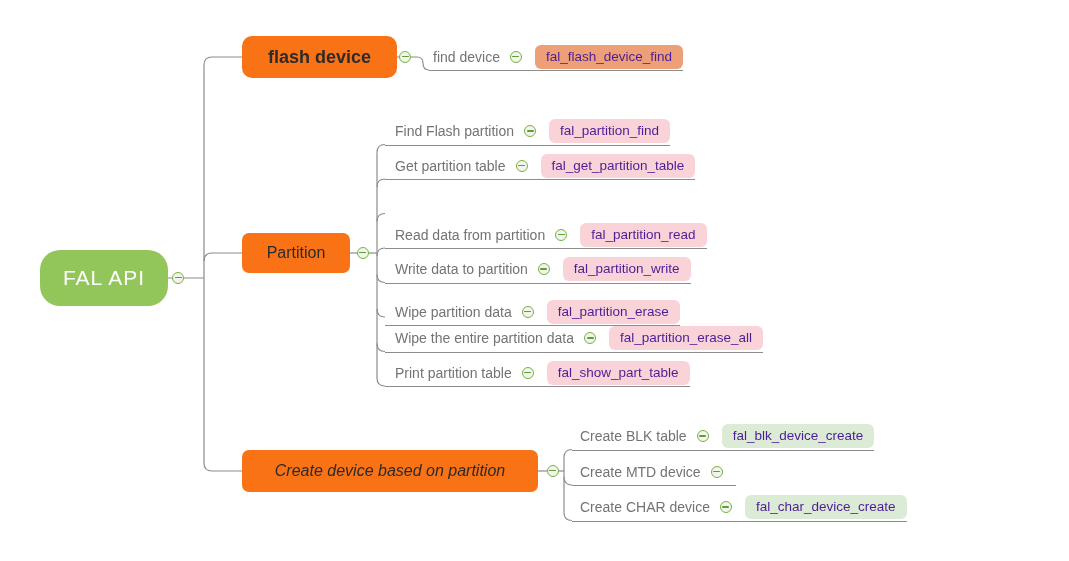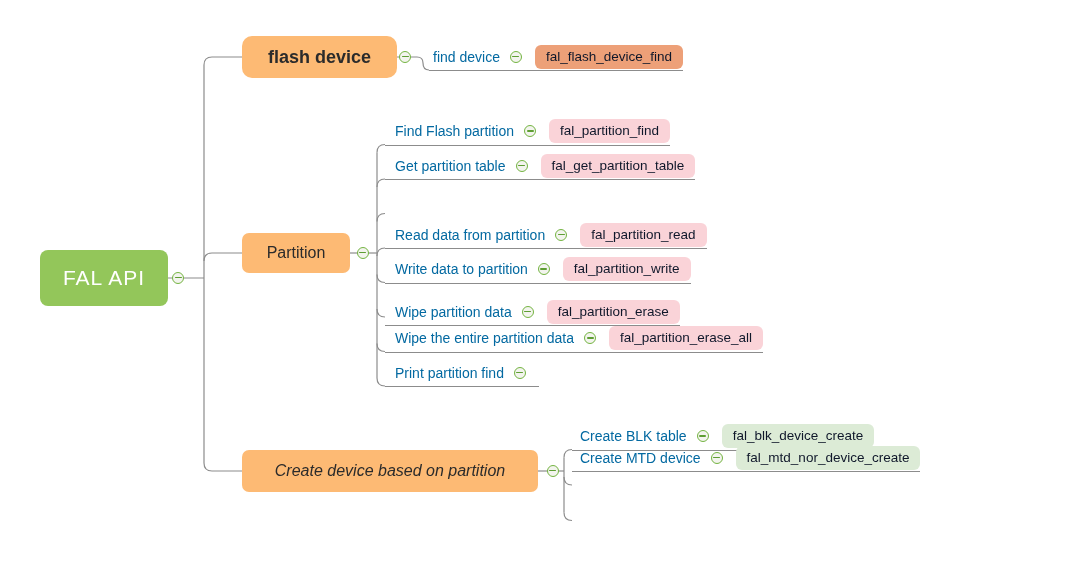--- a/index.html
+++ b/index.html
@@ -3,31 +3,31 @@
 <meta charset="utf-8">
 <style>
   html,body{margin:0;padding:0;background:#ffffff;width:1069px;height:561px;overflow:hidden;
     font-family:"Liberation Sans",sans-serif;-webkit-font-smoothing:antialiased;}
   .canvas{position:relative;width:1069px;height:561px;background:#fff;}
   svg.connectors{position:absolute;left:0;top:0;pointer-events:none;}
 
   .node{position:absolute;display:flex;align-items:center;justify-content:center;
     box-sizing:border-box;border-radius:7px;color:#2b2b2b;white-space:nowrap;cursor:default;}
   .root-node{left:40px;top:250px;width:128px;height:56px;background:#93C65A;color:#ffffff;
-    font-size:21px;letter-spacing:1px;border-radius:8px;}
-  .branch-node{background:#fdba74;color:#2b2b2b;}
+    font-size:21px;letter-spacing:1px;border-radius:20px;}
+  .branch-node{background:#f97316;color:#2b2b2b;}
   .branch-flash{left:242px;top:36px;width:155px;height:42px;font-size:18px;font-weight:600;border-radius:10px;}
   .branch-partition{left:242px;top:233px;width:108px;height:40px;font-size:16px;}
   .branch-create{left:242px;top:450px;width:296px;height:42px;font-size:16px;font-style:italic;}
 
   .row{position:absolute;display:flex;align-items:center;height:27px;
     border-bottom:1.2px solid #8c8c8c;white-space:nowrap;}
-  .row-label{font-size:14px;color:#0369a1;}
+  .row-label{font-size:14px;color:#737373;}
   .leaf-box{height:24px;line-height:24px;padding:0 11px;border-radius:6px;
-    font-size:13.5px;color:#0f172a;}
+    font-size:13.5px;color:#4c1d95;}
   .leaf-orange{background:#EDA078;}
   .leaf-pink{background:#FAD3D8;}
   .leaf-green{background:#DCEBD6;}
 
   .minus-icon{position:relative;display:inline-block;width:10px;height:10px;border-radius:50%;
     border:1.5px solid #74B442;background:#F3F4EE;flex:0 0 auto;cursor:pointer;}
   .row .minus-icon{margin:0 13px 0 10px;}
   .minus-icon::after{content:"";position:absolute;left:1.5px;right:1.5px;top:50%;height:1.5px;
     margin-top:-0.75px;background:#5E9E33;border-radius:1px;}
   .float-icon{position:absolute;}
@@ -110,33 +110,38 @@
     <span class="row-label">Wipe partition data</span>
     <span class="minus-icon"></span>
     <span class="leaf-box leaf-pink">fal_partition_erase</span>
   </div>
   <div class="row" style="left:385px;top:324.5px;padding-left:10px">
     <span class="row-label">Wipe the entire partition data</span>
     <span class="minus-icon"></span>
     <span class="leaf-box leaf-pink">fal_partition_erase_all</span>
   </div>
   <div class="row" style="left:385px;top:359px;padding-left:10px">
-    <span class="row-label">Print partition find</span>
+    <span class="row-label">Print partition table</span>
     <span class="minus-icon"></span>
+    <span class="leaf-box leaf-pink">fal_show_part_table</span>
   </div>
 
   <div class="node branch-node branch-create">
       <span>Create device based on partition</span>
     </div>
   <span class="minus-icon float-icon" style="left:546.5px;top:464.5px"></span>
 
   <div class="row" style="left:572px;top:422.5px;padding-left:8px">
     <span class="row-label">Create BLK table</span>
     <span class="minus-icon"></span>
     <span class="leaf-box leaf-green">fal_blk_device_create</span>
   </div>
-  <div class="row" style="left:572px;top:444px;padding-left:8px">
+  <div class="row" style="left:572px;top:458px;padding-left:8px">
     <span class="row-label">Create MTD device</span>
     <span class="minus-icon"></span>
-    <span class="leaf-box leaf-green">fal_mtd_nor_device_create</span>
+  </div>
+  <div class="row" style="left:572px;top:493.5px;padding-left:8px">
+    <span class="row-label">Create CHAR device</span>
+    <span class="minus-icon"></span>
+    <span class="leaf-box leaf-green">fal_char_device_create</span>
   </div>
 
 </div>
 
 </body></html>

